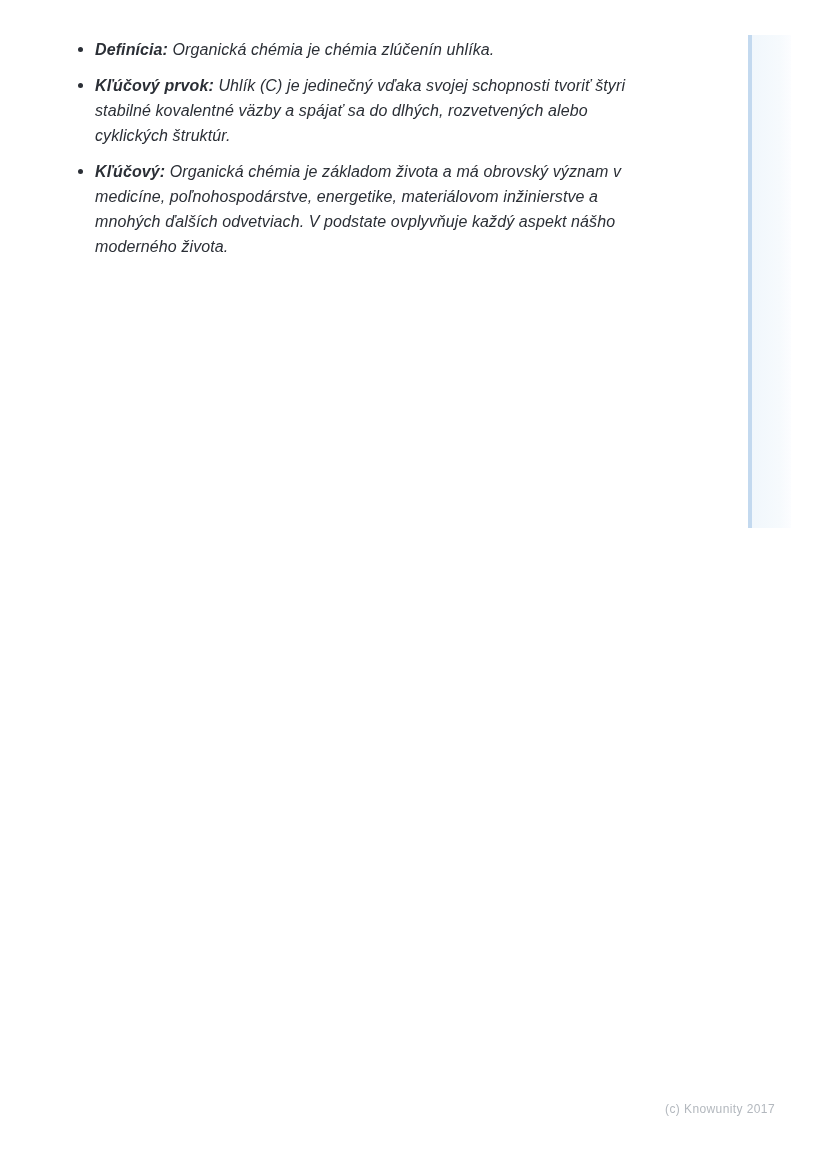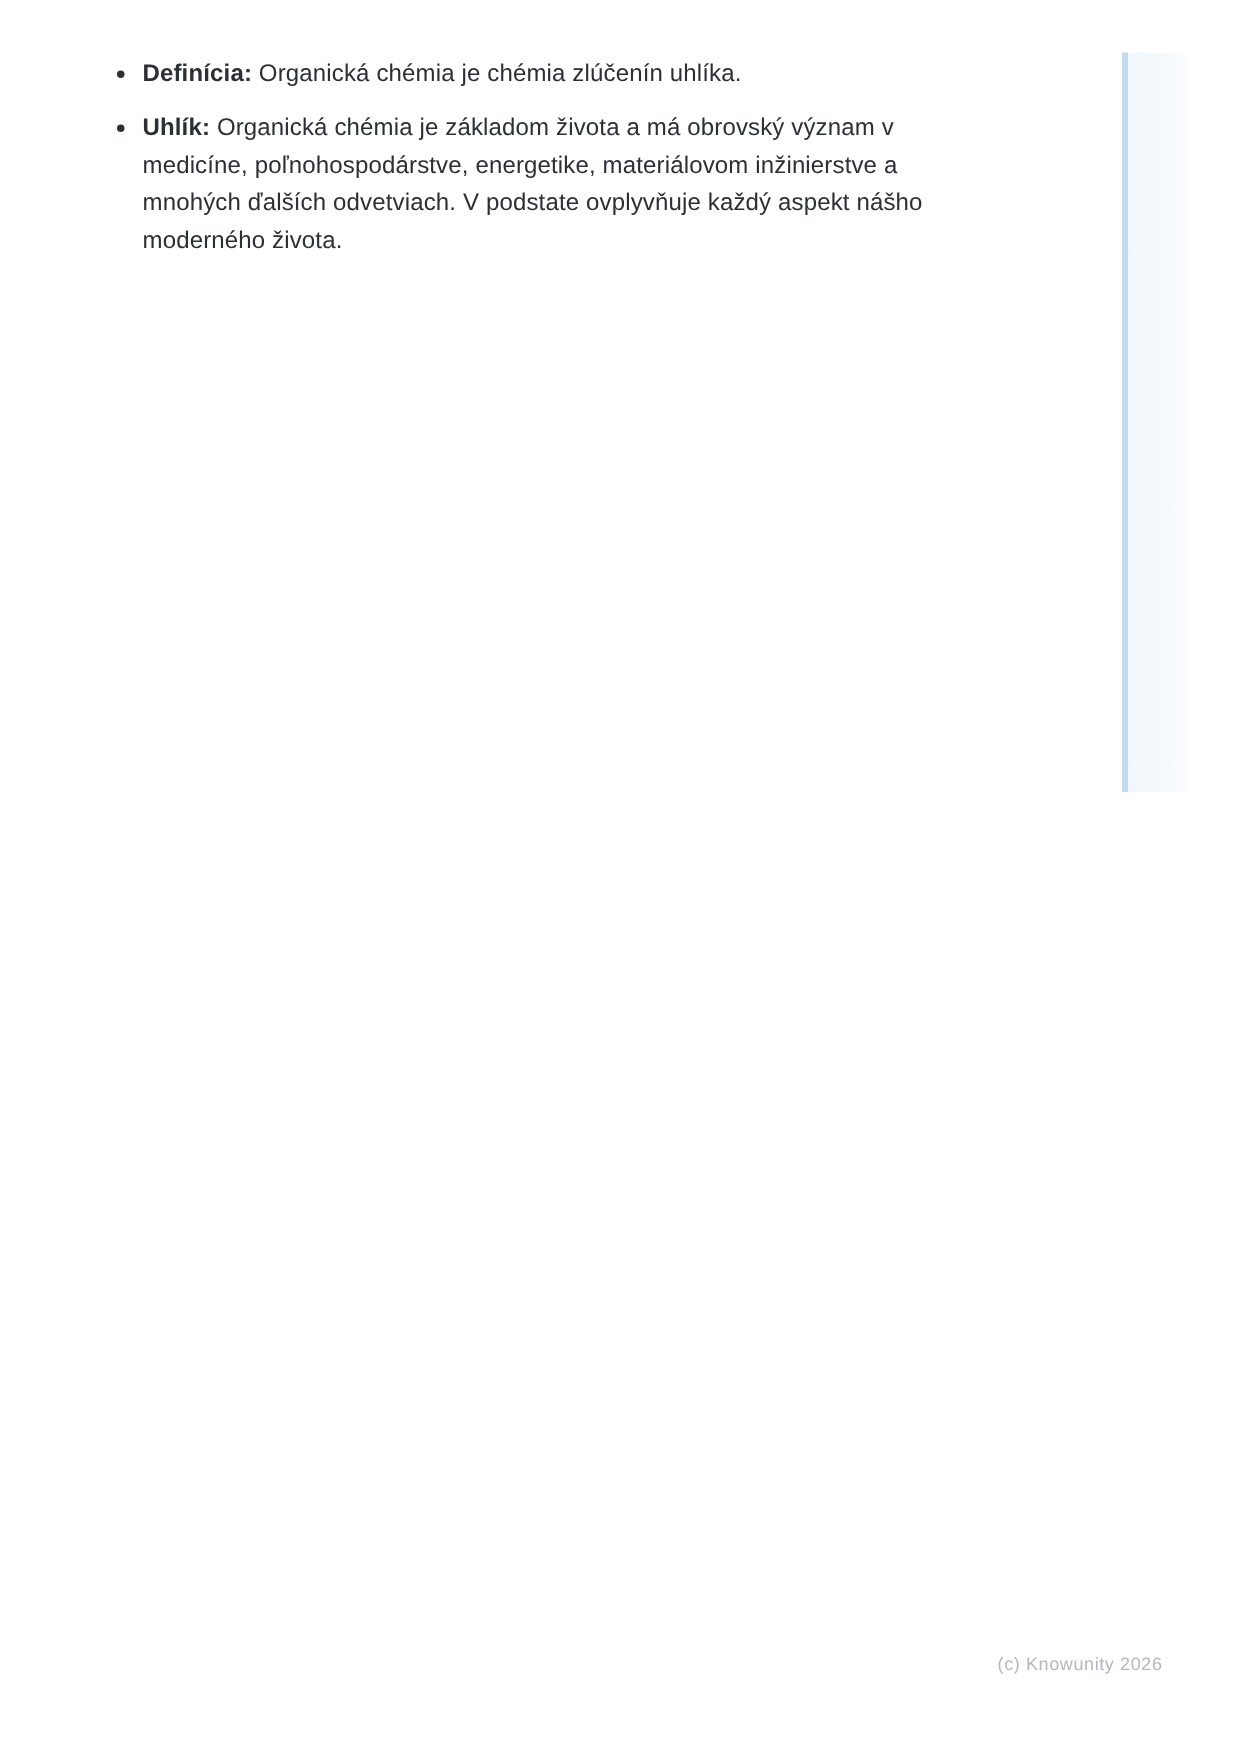--- a/index.html
+++ b/index.html
@@ -17,20 +17,21 @@
   .page {
     position: absolute;
     inset: 0;
     background: #ffffff;
   }
   .content {
     position: absolute;
     left: 75px;
     top: 37px;
     width: 552px;
+    font-style: italic;
   }
   ul.bullet-list {
     list-style: none;
     margin: 0;
     padding: 0;
   }
   ul.bullet-list li {
     position: relative;
     padding-left: 20px;
     margin: 0 0 11px 0;
@@ -75,21 +76,22 @@
   }
 </style>
 </head>
 <body>
 
 <div class="page">
 
   <div class="content">
     <ul class="bullet-list">
         <li><span class="dot"></span><b>Definícia:</b><span> Organická chémia je chémia zlúčenín uhlíka.</span></li>
-        <li><span class="dot"></span><b>Uhlík:</b><span> Organická chémia je základom života a má obrovský význam v medicíne, poľnohospodárstve, energetike, materiálovom inžinierstve a mnohých ďalších odvetviach. V podstate ovplyvňuje každý aspekt nášho moderného života.</span></li>
+        <li><span class="dot"></span><b>Kľúčový prvok:</b><span> Uhlík (C) je jedinečný vďaka svojej schopnosti tvoriť štyri stabilné kovalentné väzby a spájať sa do dlhých, rozvetvených alebo cyklických štruktúr.</span></li>
+        <li><span class="dot"></span><b>Kľúčový:</b><span> Organická chémia je základom života a má obrovský význam v medicíne, poľnohospodárstve, energetike, materiálovom inžinierstve a mnohých ďalších odvetviach. V podstate ovplyvňuje každý aspekt nášho moderného života.</span></li>
       </ul>
   </div>
 
   <div class="side-strip"></div>
 
-  <div class="footer-copyright">(c) Knowunity 2026</div>
+  <div class="footer-copyright">(c) Knowunity 2017</div>
 
 </div>
 
 </body></html>

